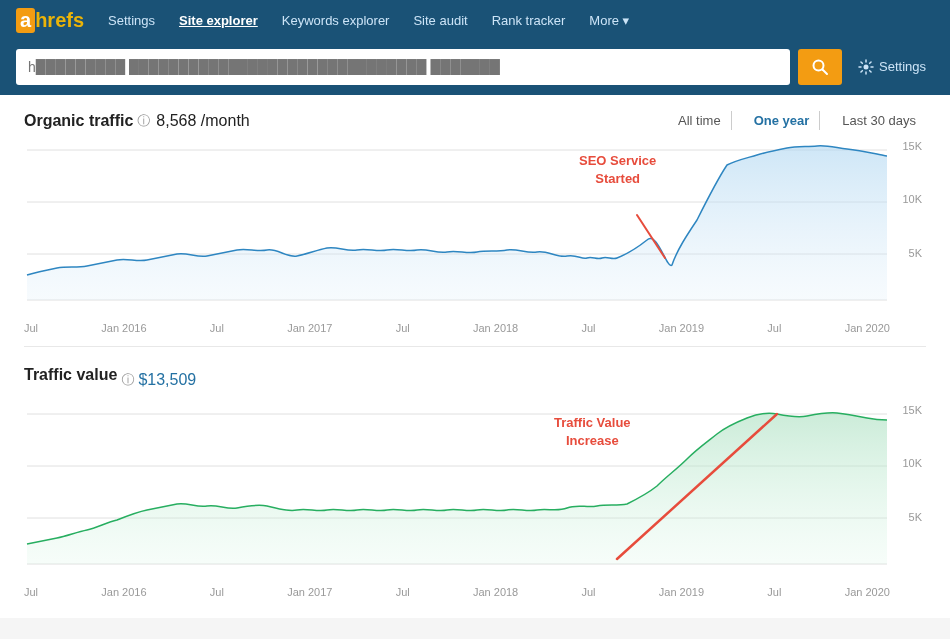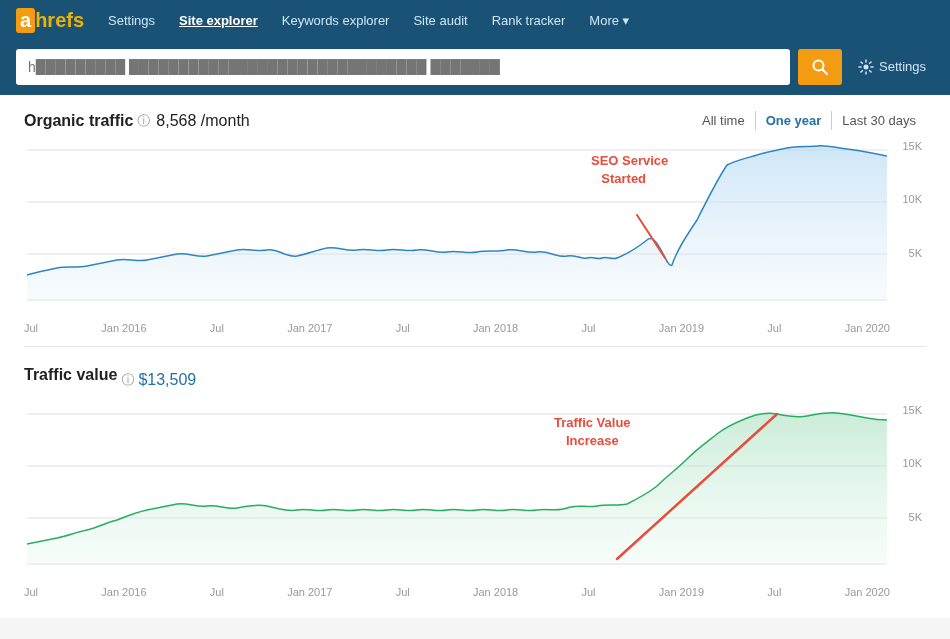--- a/index.html
+++ b/index.html
@@ -118,21 +118,21 @@
       margin-left: 6px;
     }
     .info-icon {
       color: #999;
       font-size: 13px;
       cursor: pointer;
     }
     .time-filters {
       display: flex;
       align-items: center;
-      gap: 0;
+      gap: 12px;
       font-size: 13px;
     }
     .time-filter {
       padding: 2px 10px;
       color: #555;
       cursor: pointer;
       border-right: 1px solid #ccc;
     }
     .time-filter:last-child { border-right: none; }
     .time-filter.active { color: #2471a3; font-weight: bold; }
@@ -288,21 +288,21 @@
         </defs>
 
         <path d="M0,135 C10,132 20,130 30,128 C40,126 50,128 60,126 C70,124 80,122 90,120 C100,118 110,122 120,120 C130,118 140,116 150,114 C160,112 170,118 180,116 C190,114 200,112 210,110 C220,108 230,112 240,110 C250,108 260,118 270,116 C280,114 290,110 300,108 C310,106 320,112 330,110 C340,108 350,112 360,110 C370,108 380,112 390,110 C400,108 410,114 420,112 C430,110 440,114 450,112 C460,110 470,112 480,110 C490,108 500,114 510,112 C520,110 530,118 540,116 C550,114 555,120 560,118 C565,116 570,120 575,118 C580,116 585,120 590,118 C600,114 610,108 620,100 C630,90 640,130 645,125 C650,110 660,95 670,80 C680,60 690,40 700,25 C710,20 720,18 730,15 C740,12 750,10 760,8 C770,6 780,7 790,6 C800,5 810,8 820,9 C830,10 840,12 850,14 C855,15 858,16 860,16 L860,160 L0,160 Z" fill="url(#blueGrad)"></path>
 
         <path d="M0,135 C10,132 20,130 30,128 C40,126 50,128 60,126 C70,124 80,122 90,120 C100,118 110,122 120,120 C130,118 140,116 150,114 C160,112 170,118 180,116 C190,114 200,112 210,110 C220,108 230,112 240,110 C250,108 260,118 270,116 C280,114 290,110 300,108 C310,106 320,112 330,110 C340,108 350,112 360,110 C370,108 380,112 390,110 C400,108 410,114 420,112 C430,110 440,114 450,112 C460,110 470,112 480,110 C490,108 500,114 510,112 C520,110 530,118 540,116 C550,114 555,120 560,118 C565,116 570,120 575,118 C580,116 585,120 590,118 C600,114 610,108 620,100 C630,90 640,130 645,125 C650,110 660,95 670,80 C680,60 690,40 700,25 C710,20 720,18 730,15 C740,12 750,10 760,8 C770,6 780,7 790,6 C800,5 810,8 820,9 C830,10 840,12 850,14 C855,15 858,16 860,16" fill="none" stroke="#2e86c1" stroke-width="1.5"></path>
 
         <line x1="610" y1="75" x2="638" y2="118" stroke="#e74c3c" stroke-width="2" stroke-linecap="round"></line>
       </svg>
 
       <div class="annotation" style="top:12px; left: 555px;">
-        <span style="color:#e74c3c; font-size:13px; font-weight:bold; line-height:1.3;margin-left:12px;">SEO Service<br>Started</span>
+        <span style="color:#e74c3c; font-size:13px; font-weight:bold; line-height:1.3;">SEO Service<br>Started</span>
       </div>
     </div>
 
     <div class="x-axis-labels">
       <span>Jul</span>
       <span>Jan 2016</span>
       <span>Jul</span>
       <span>Jan 2017</span>
       <span>Jul</span>
       <span>Jan 2018</span>

